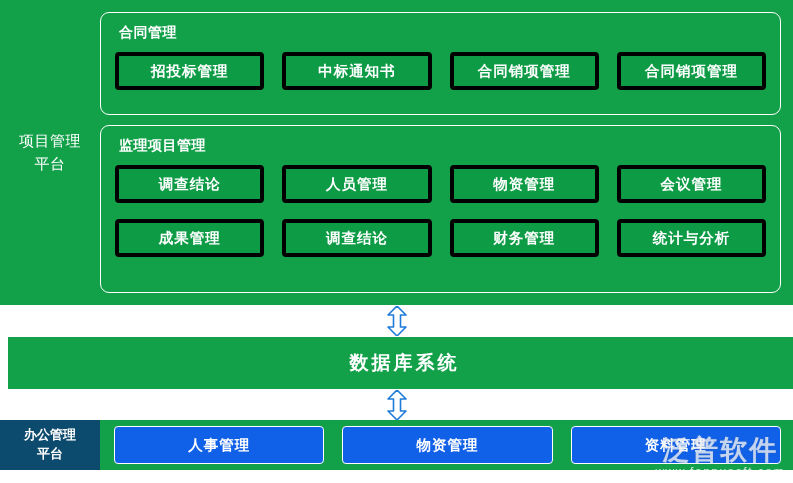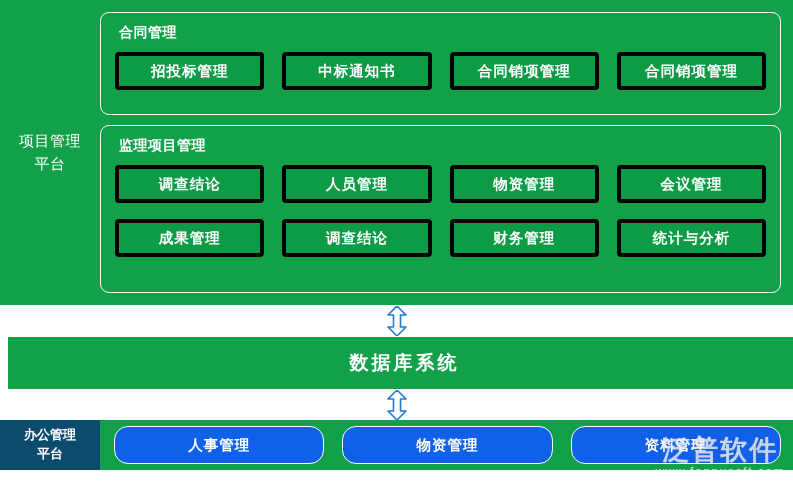--- a/index.html
+++ b/index.html
@@ -148,21 +148,21 @@
     flex: 1;
     display: flex;
     gap: 18px;
     padding: 6px 12px 6px 14px;
     box-sizing: border-box;
   }
   .bbtn {
     flex: 1;
     background: #1060e8;
     border: 1px solid #ffffff;
-    border-radius: 14px;
+    border-radius: 4px;
     color: #ffffff;
     font-size: 14.5px;
     font-weight: bold;
     display: flex;
     align-items: center;
     justify-content: center;
     letter-spacing: 1px;
     box-sizing: border-box;
   }
 

